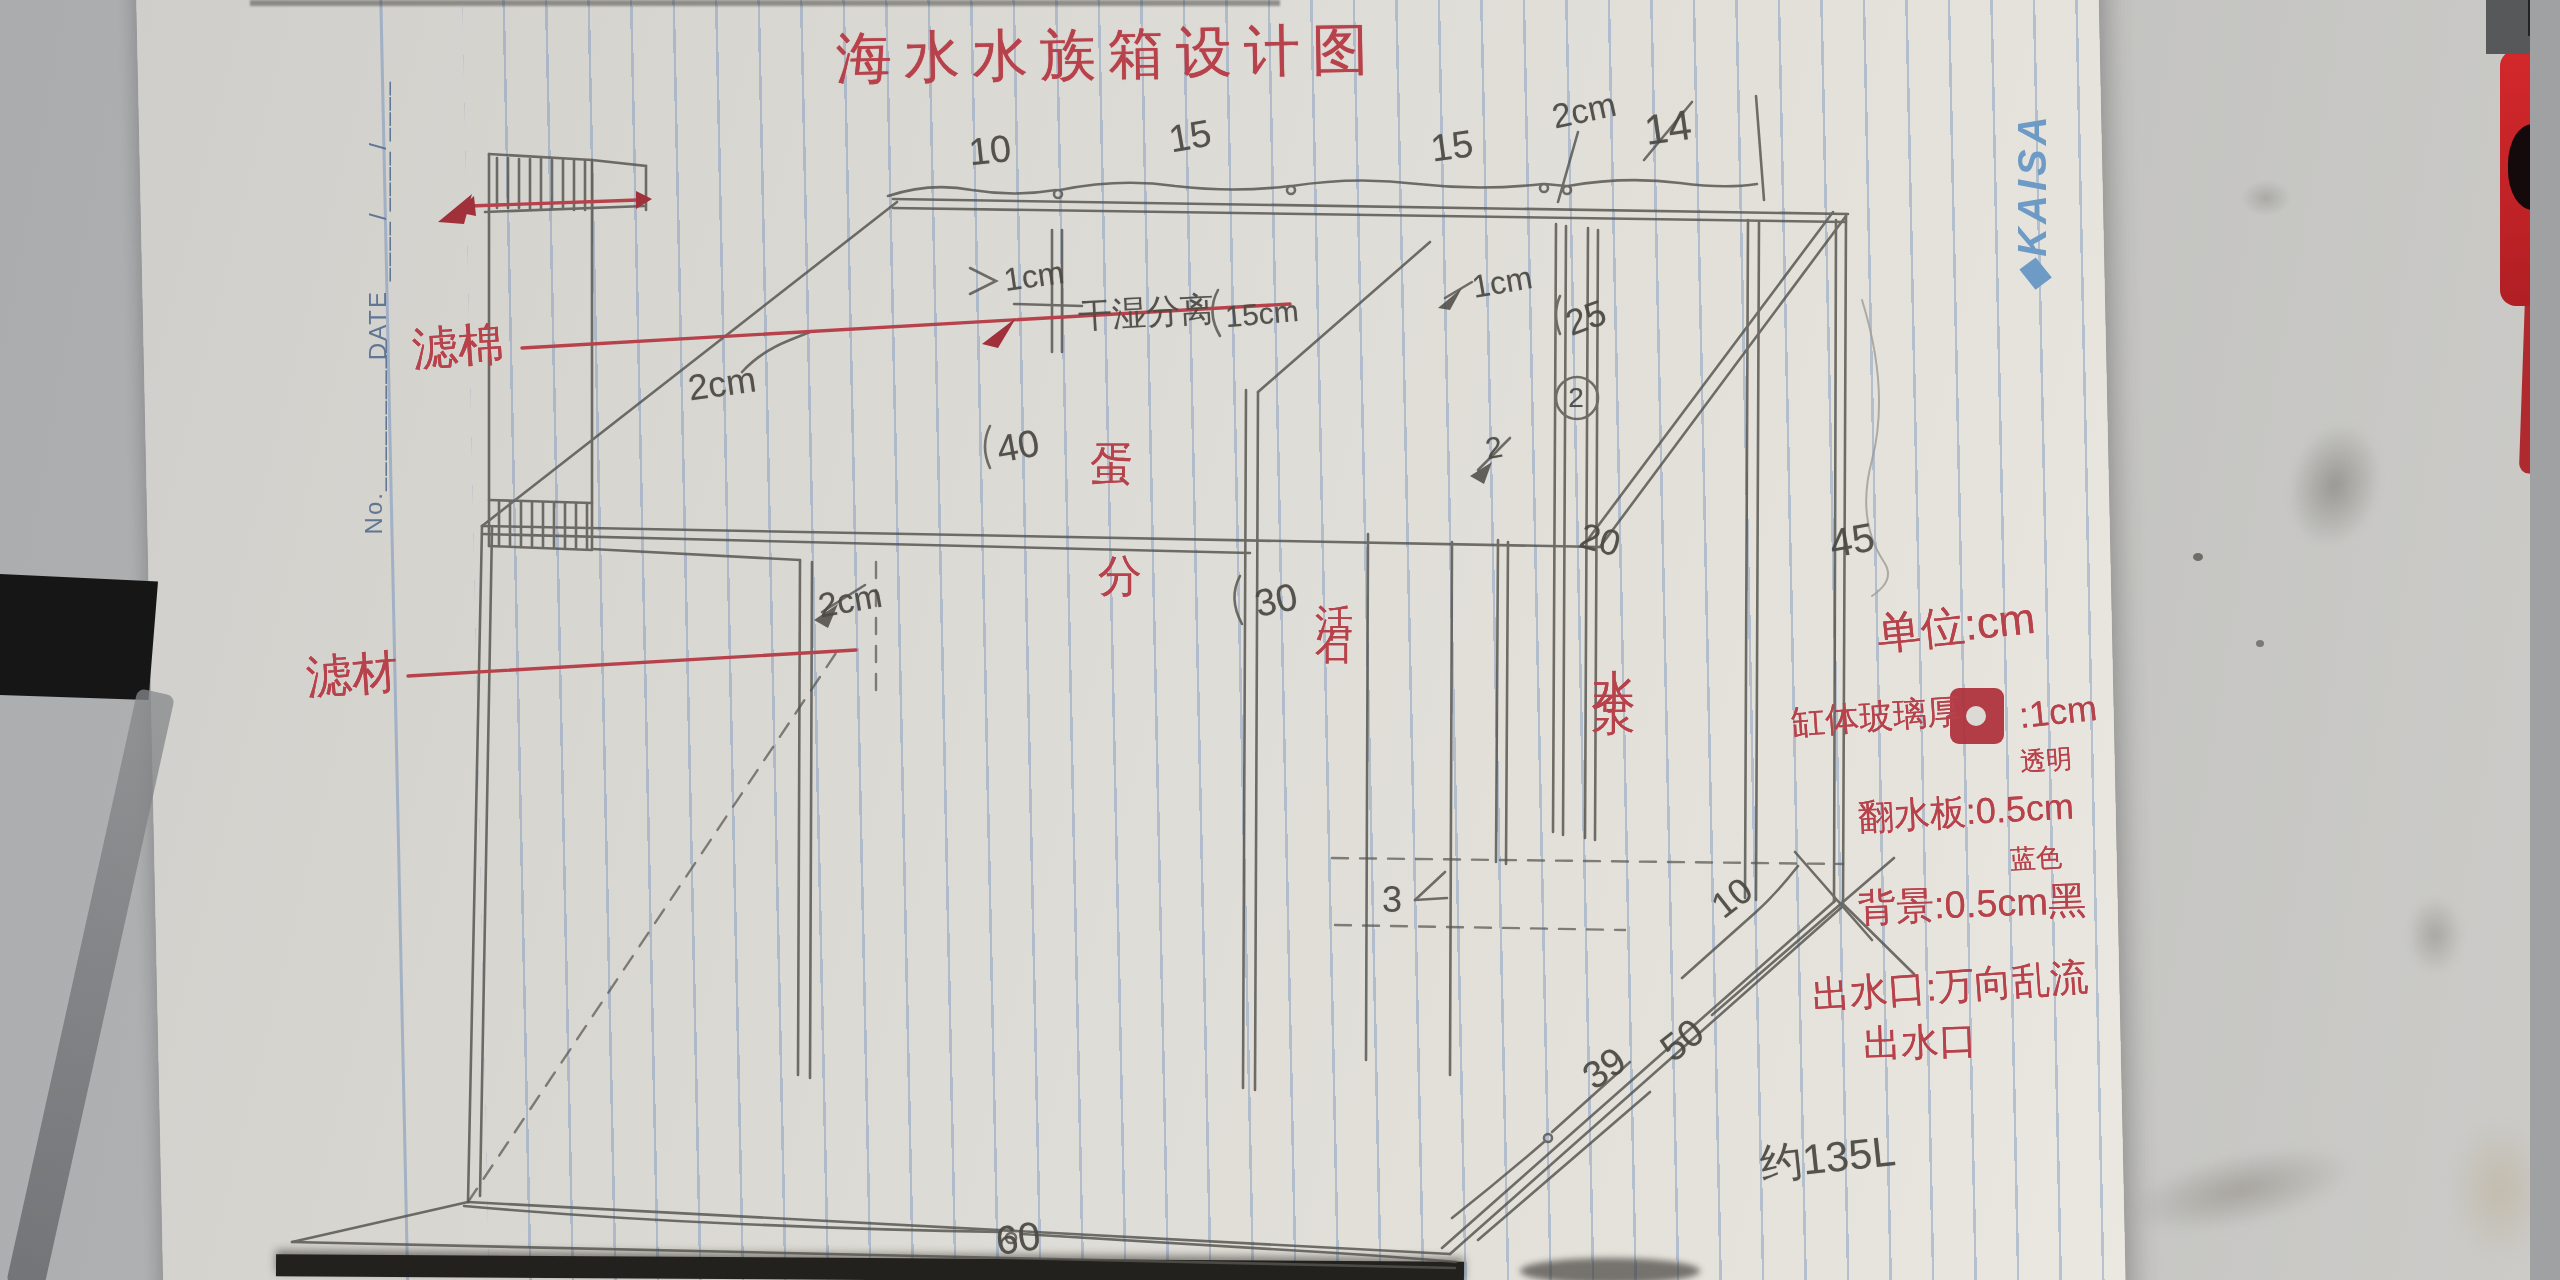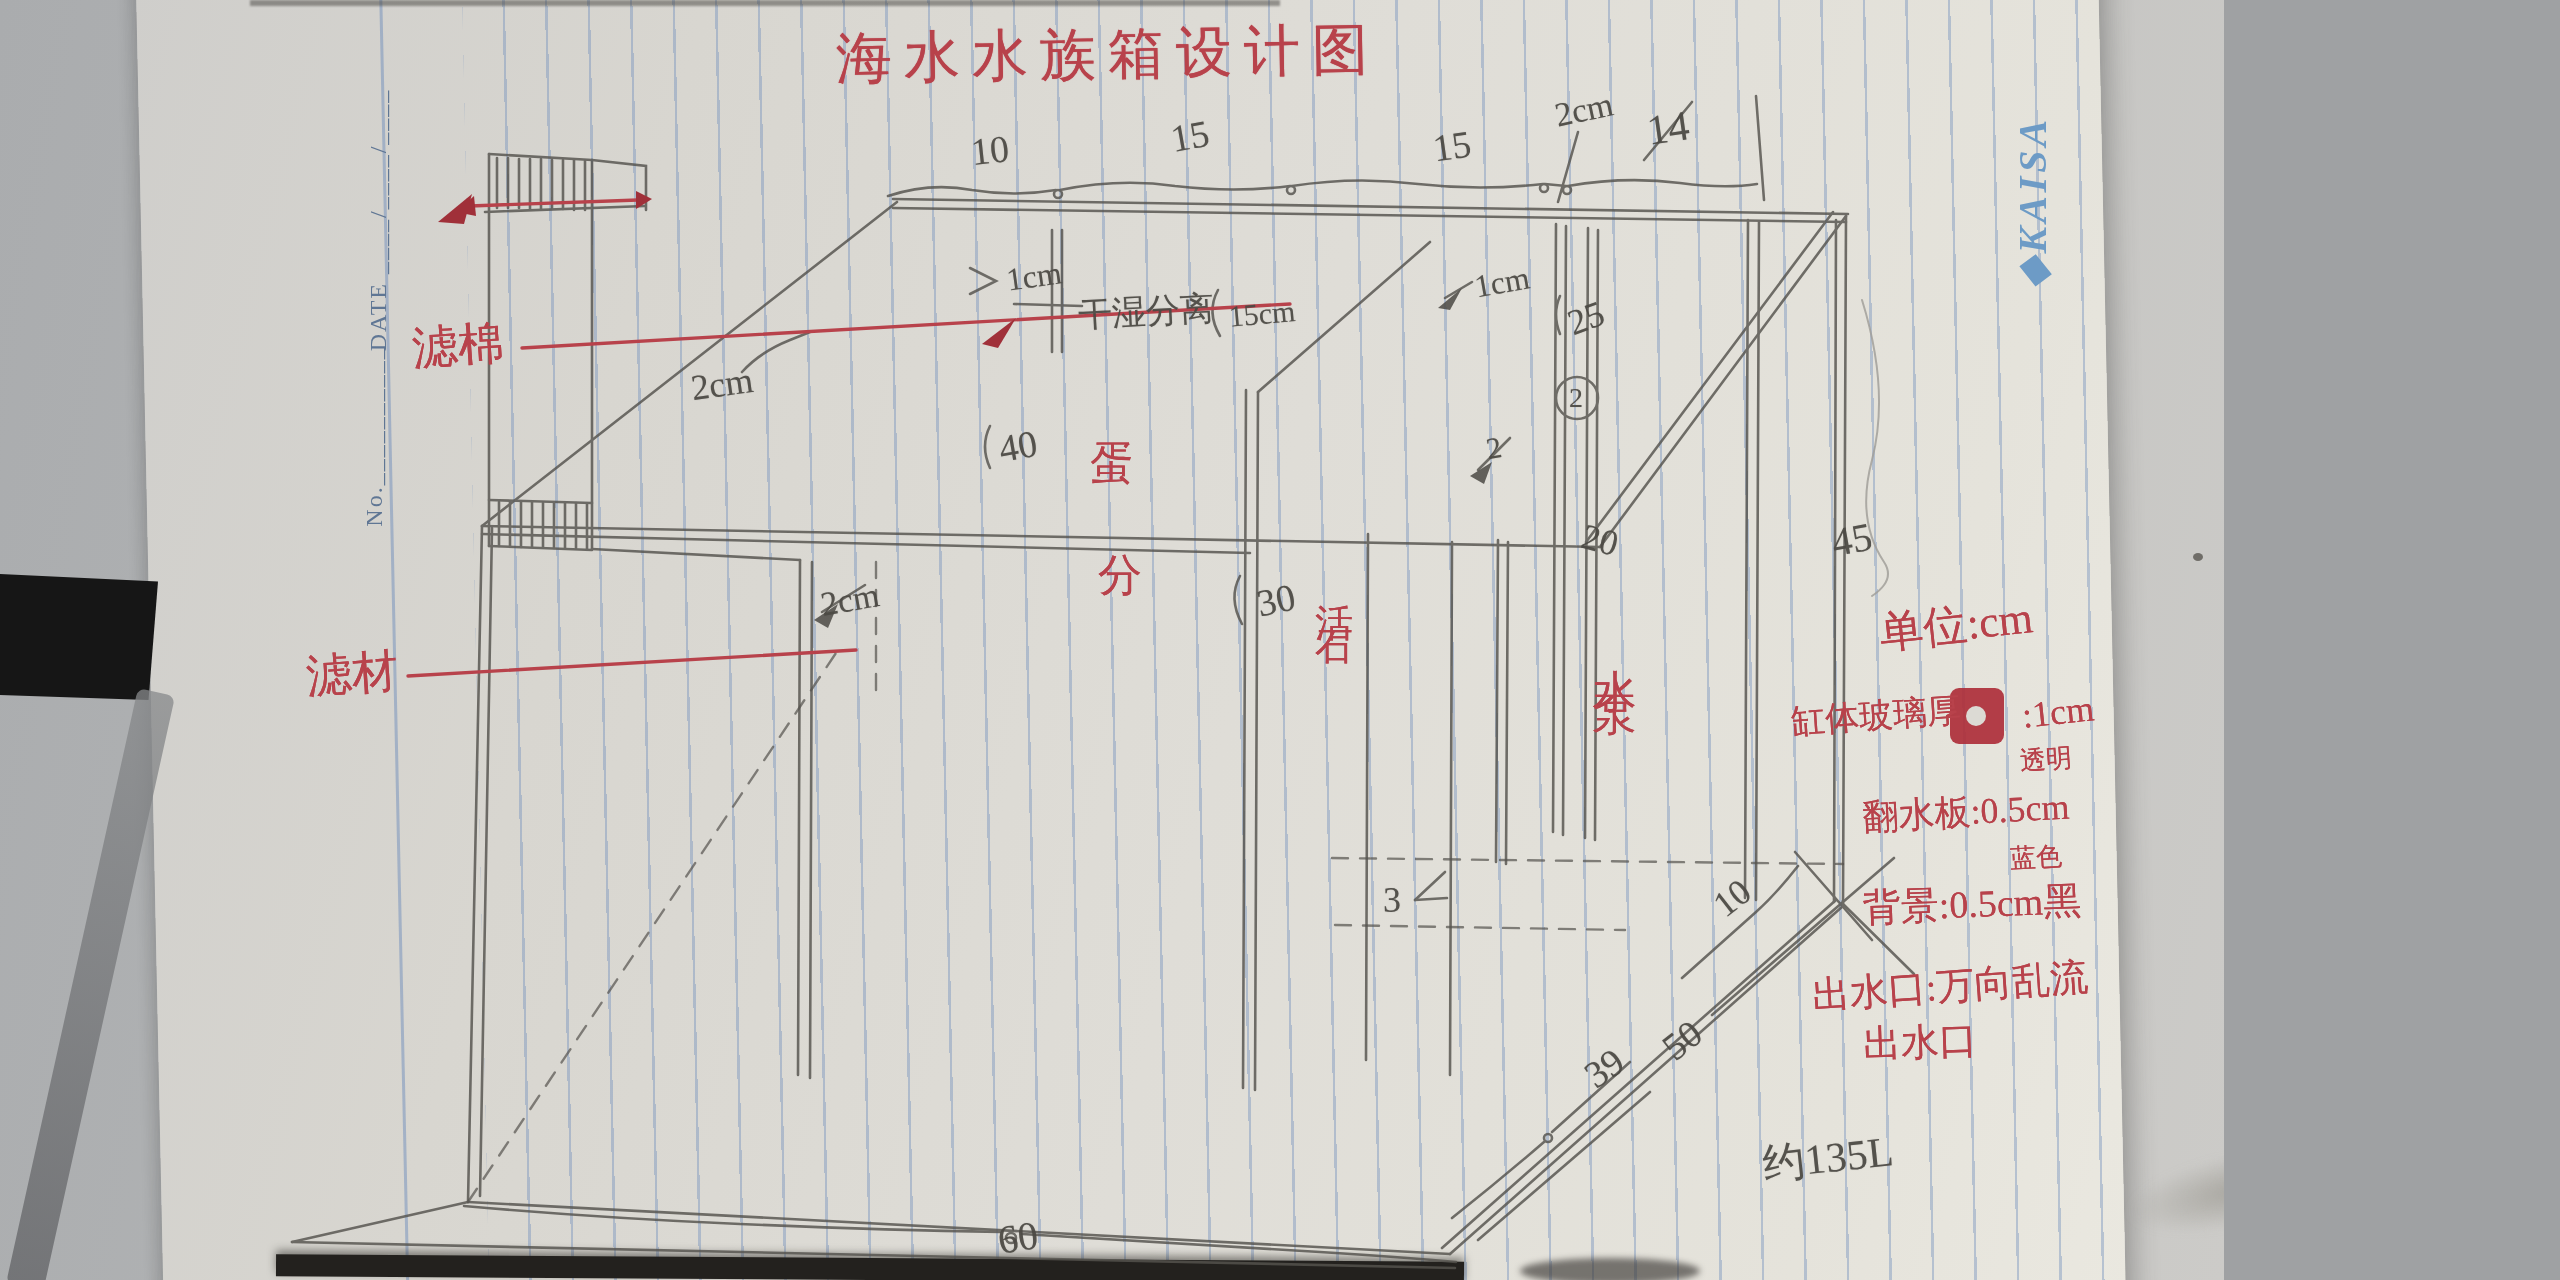--- a/index.html
+++ b/index.html
@@ -1,18 +1,18 @@
 <!DOCTYPE html>
 <html><head>
 <meta charset="utf-8">
 <style>
   html,body{margin:0;padding:0;background:#9fa1a3;}
-  #stage{position:relative;width:2224px;height:1280px;overflow:hidden;
+  #stage{position:relative;width:2530px;height:1280px;overflow:hidden;
     background:linear-gradient(100deg,#aaacae 0%,#b4b6b7 35%,#c1c1bf 68%,#cccbc8 100%);
-    font-family:Liberation Serif, serif;}
+    font-family:Liberation Sans, sans-serif;}
   
   #paper{position:absolute;left:150px;top:-70px;width:1962px;height:1430px;
     transform:rotate(-1.2deg);transform-origin:50% 50%;
     background:linear-gradient(105deg,#cfcecb 0%,#d8d6d0 25%,#dfddd7 55%,#e5e3db 85%,#eae8e0 100%);
     box-shadow:10px 4px 24px rgba(55,55,55,.30), -6px 0 14px rgba(70,70,70,.18);}
   #ruled-lines{position:absolute;left:326px;right:0;top:0;bottom:0;
     background:repeating-linear-gradient(90deg,transparent 0 40px,rgba(112,142,188,.42) 40px 42.5px);}
   #margin-line{position:absolute;left:243px;top:0;bottom:0;width:3px;background:rgba(112,142,188,.5);}
   
   #annotations{position:absolute;left:0;top:0;width:100%;height:100%;}

